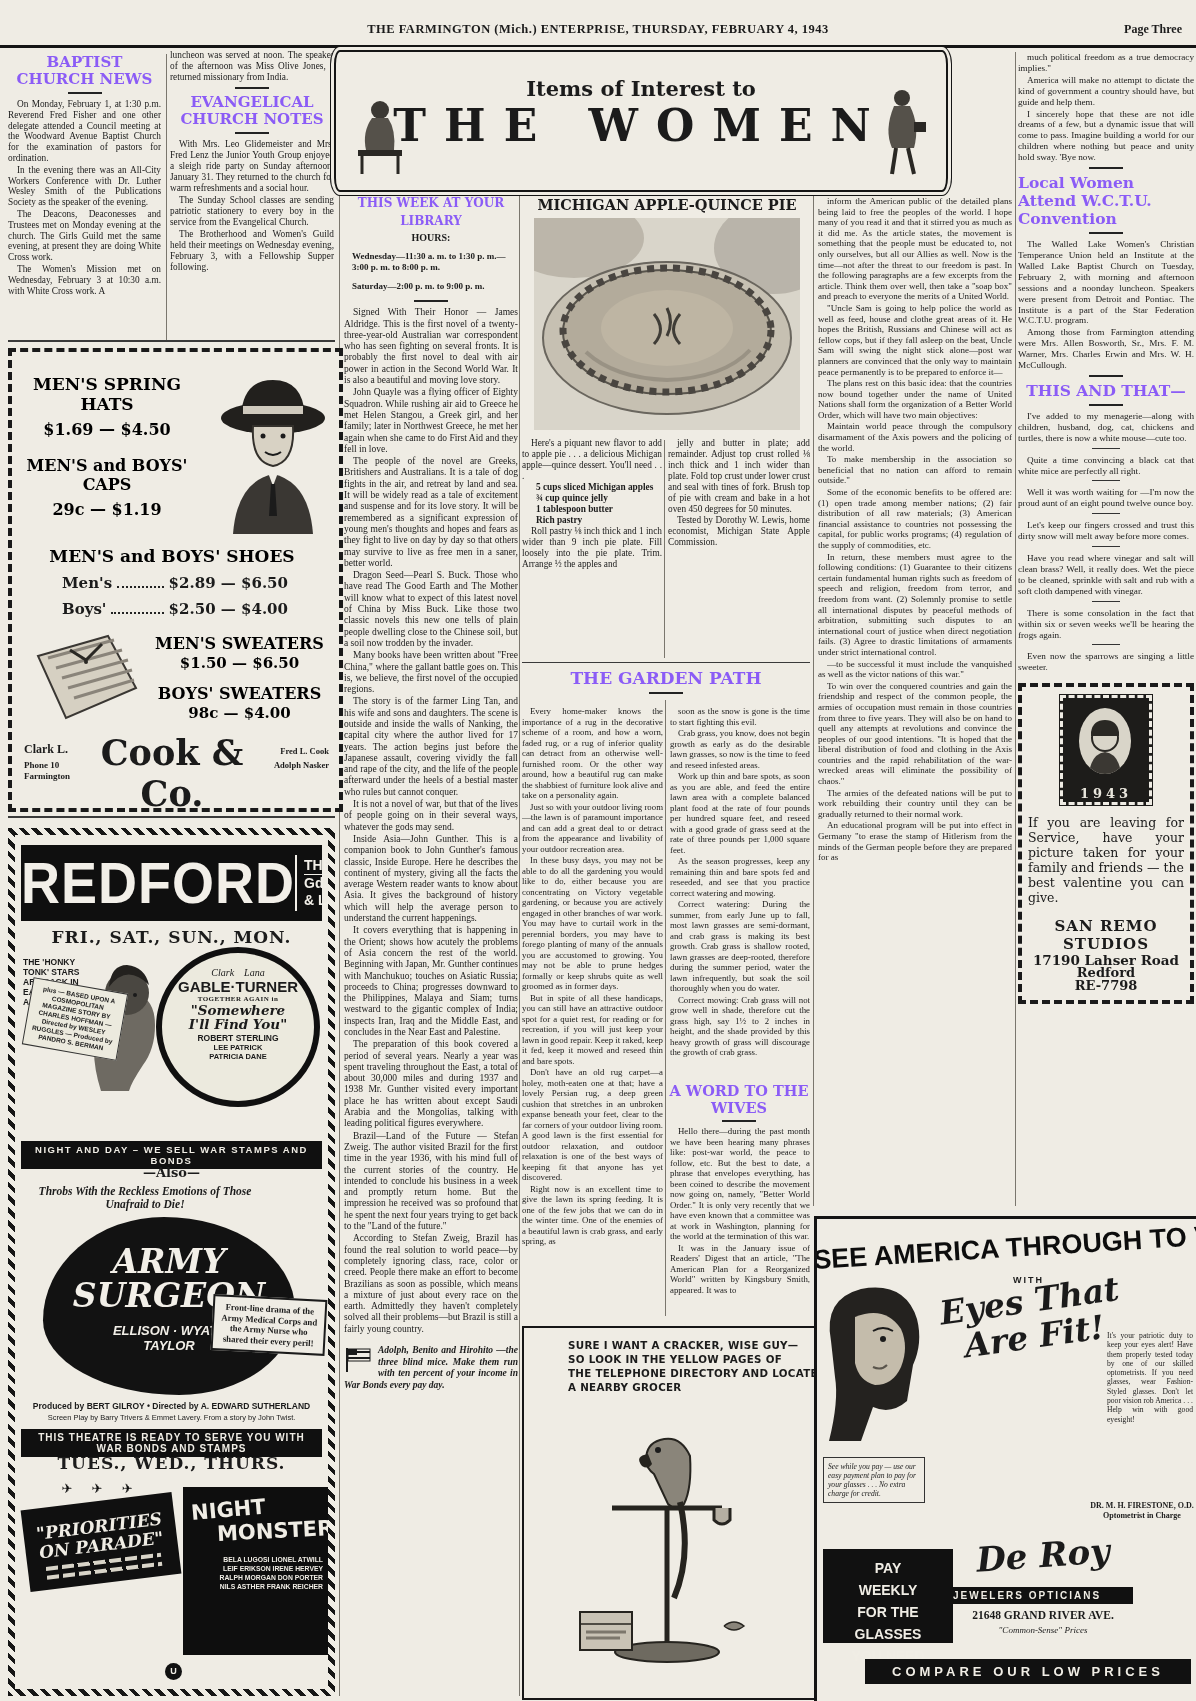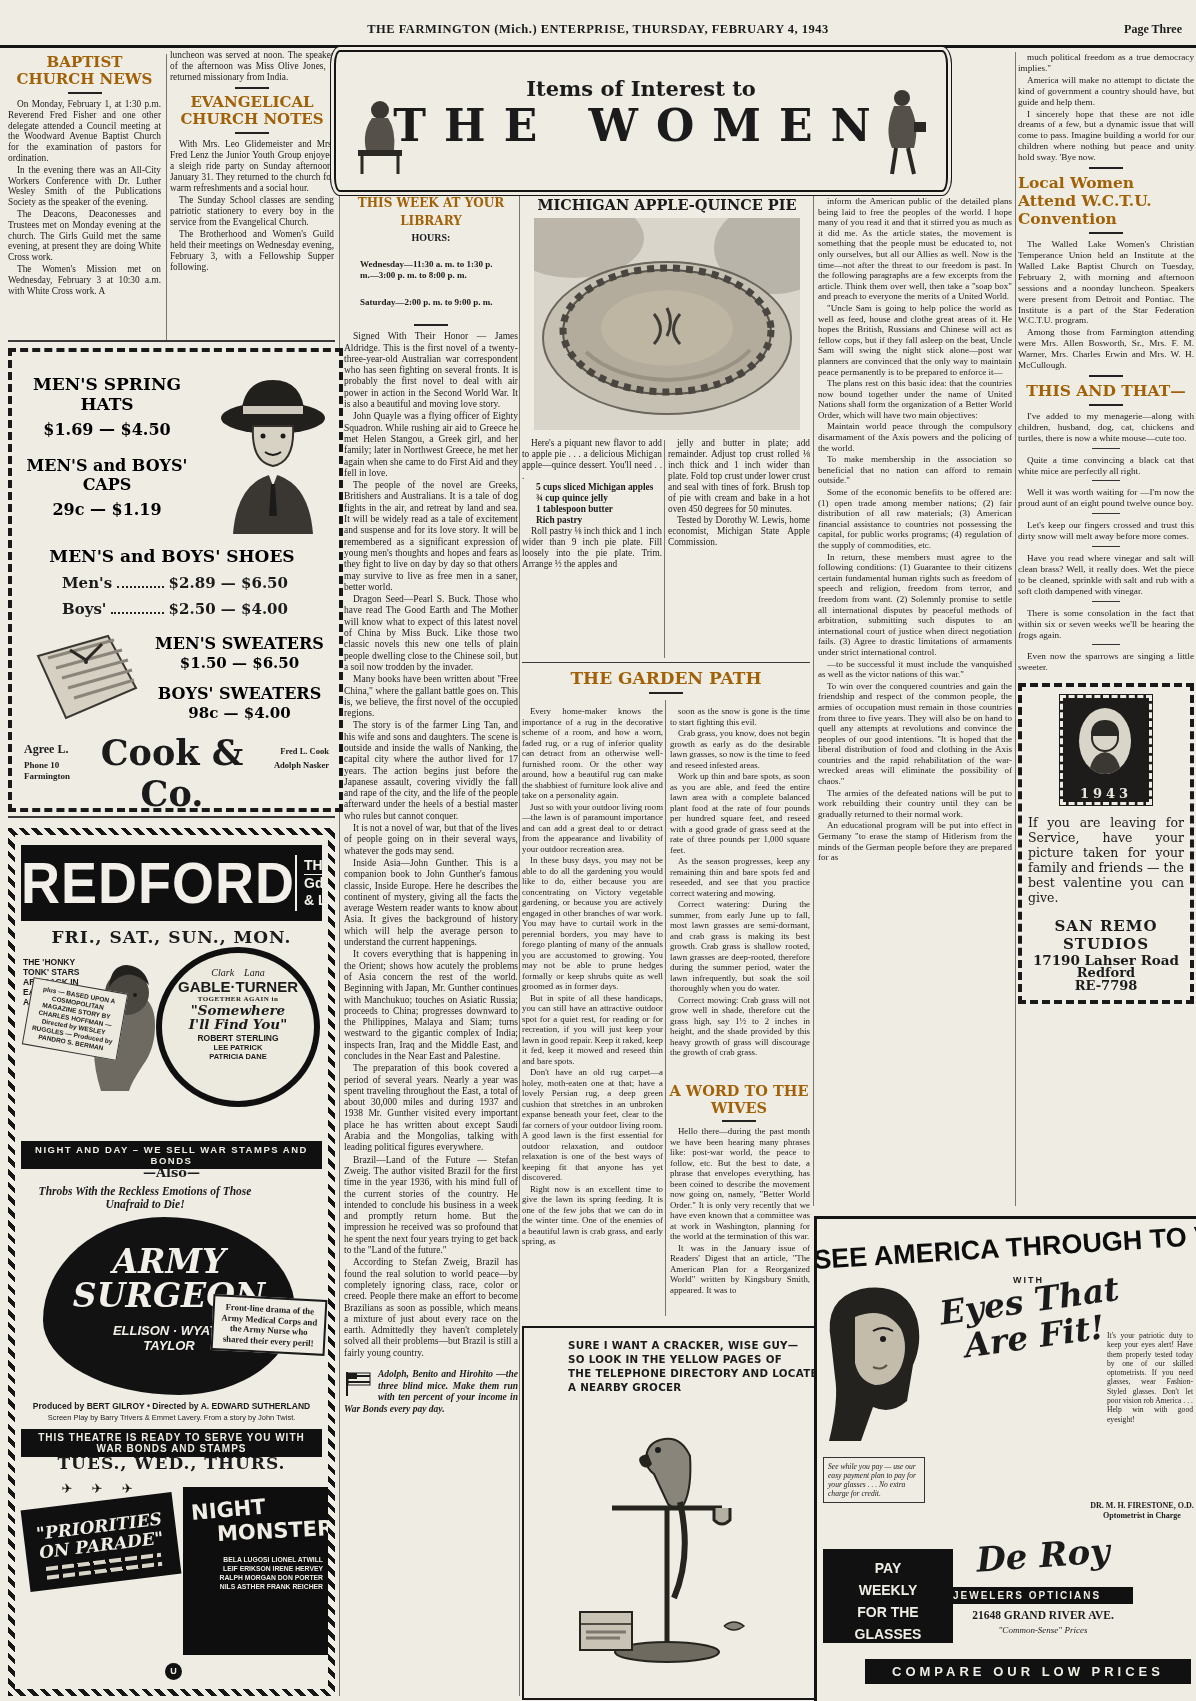--- a/index.html
+++ b/index.html
@@ -6,32 +6,32 @@
   #page{position:relative;width:1196px;height:1701px;margin:0 auto;background:#efece4;
         font-family:"Liberation Serif",serif;color:#1b1b1b;overflow:hidden;}
   .abs{position:absolute;}
   .masthead{top:22px;left:0;width:100%;text-align:center;font-weight:bold;font-size:12.5px;letter-spacing:.5px;}
   .pagenum{top:22px;right:14px;font-weight:bold;font-size:12px;}
   .headrule{top:45px;left:0;width:1196px;height:3px;background:#151515;}
   .vrule{position:absolute;width:1px;background:#7a766d;}
   .hrule{position:absolute;height:2px;background:#3a3a3a;}
   .bt{font-size:9.5px;line-height:11.3px;text-align:justify;}
   .bt p{margin:0 0 1px;text-indent:9px;}
-  .hed{font-family:"DejaVu Serif",serif;font-weight:bold;text-align:center;color:#a16207;}
+  .hed{font-family:"DejaVu Serif",serif;font-weight:bold;text-align:center;color:#8b5cf6;}
   .sep{width:34px;border-top:2px solid #222;margin:4px auto 5px;}
   .clip{overflow:hidden;}
   
   #col1{left:8px;top:54px;width:153px;height:292px;font-size:9.3px;line-height:10.8px;}
   #col1 .hed{font-size:15px;line-height:17px;}
   #col2{left:170px;top:50px;width:164px;height:300px;font-size:9.3px;line-height:11px;}
   #col2 .hed{font-size:15px;line-height:17px;margin-top:4px;}
   #col3{left:344px;top:194px;width:174px;height:1496px;font-size:9.5px;line-height:11.3px;}
   #col3 .hed{font-size:12px;line-height:18px;}
   .hours{font-weight:bold;font-size:9px;line-height:11px;text-align:left;margin:3px 0;}
-  .hours p{margin:16px;text-indent:0;}
+  .hours p{margin:8px;text-indent:0;}
   .hourslbl{text-align:center;font-weight:bold;font-size:10px;margin:2px 0 1px;}
   .bondnote{margin-top:10px;font-weight:bold;font-style:italic;font-size:9.5px;line-height:11.5px;text-align:justify;}
   .bondnote svg{float:left;margin:2px 4px 0 0;}
   
   .cookad{left:8px;top:348px;width:327px;height:456px;border:4px dashed #1a1a1a;background:#efece4;}
   .cookline{position:absolute;text-align:center;font-family:"DejaVu Serif",serif;font-weight:bold;color:#000000;}
   .shoerow{position:absolute;display:flex;font-family:"DejaVu Serif",serif;font-weight:bold;font-size:15px;}
   .dots{flex:1;border-bottom:2px dotted #222;margin:0 5px 4px;}
   .redford-wrap{left:8px;top:828px;width:327px;height:868px;
      background:repeating-linear-gradient(45deg,#161616 0 4px,#efece4 4px 9px);padding:7px;box-sizing:border-box;}
@@ -210,21 +210,21 @@
         <path d="M14 30 L84 10 L112 62 L42 92 Z" fill="#d6d0c2" stroke="#3a3733" stroke-width="2"></path>
         <path d="M24 32 L90 14 M32 42 L98 24 M38 52 L104 34 M44 62 L108 44 M50 72 L110 54" stroke="#8a847a" stroke-width="3" fill="none"></path>
         <path d="M46 24 L62 34 L78 18" stroke="#2a2824" stroke-width="3" fill="none"></path>
         <circle cx="62" cy="36" r="2" fill="#2a2824"></circle>
       </svg>
     </span>
     <div class="cookline" style="left:140px;top:282px;width:175px;font-size:16px">MEN'S SWEATERS</div>
     <div class="cookline" style="left:140px;top:302px;width:175px;font-size:15px">$1.50 — $6.50</div>
     <div class="cookline" style="left:140px;top:332px;width:175px;font-size:16px">BOYS' SWEATERS</div>
     <div class="cookline" style="left:140px;top:352px;width:175px;font-size:15px">98c — $4.00</div>
-    <div class="abs" style="left:12px;top:390px;font-weight:bold;font-size:12px">Agree L.</div>
+    <div class="abs" style="left:12px;top:390px;font-weight:bold;font-size:12px">Clark L.</div>
     <div class="abs" style="left:12px;top:408px;font-size:9px;font-weight:bold">Phone 10</div>
     <div class="abs" style="left:12px;top:419px;font-size:9px;font-weight:bold">Farmington</div>
     <div class="abs" style="left:70px;top:380px;width:180px;text-align:center;font-family:'DejaVu Serif',serif;font-weight:bold;font-size:35px">Cook &amp; Co.</div>
     <div class="abs" style="right:10px;top:394px;font-size:8.5px;font-weight:bold">Fred L. Cook</div>
     <div class="abs" style="right:10px;top:408px;font-size:8.5px;font-weight:bold">Adolph Nasker</div>
   </div>
 
   <div class="abs redford-wrap">
     <div class="redford-in">
       <div class="rbanner">

